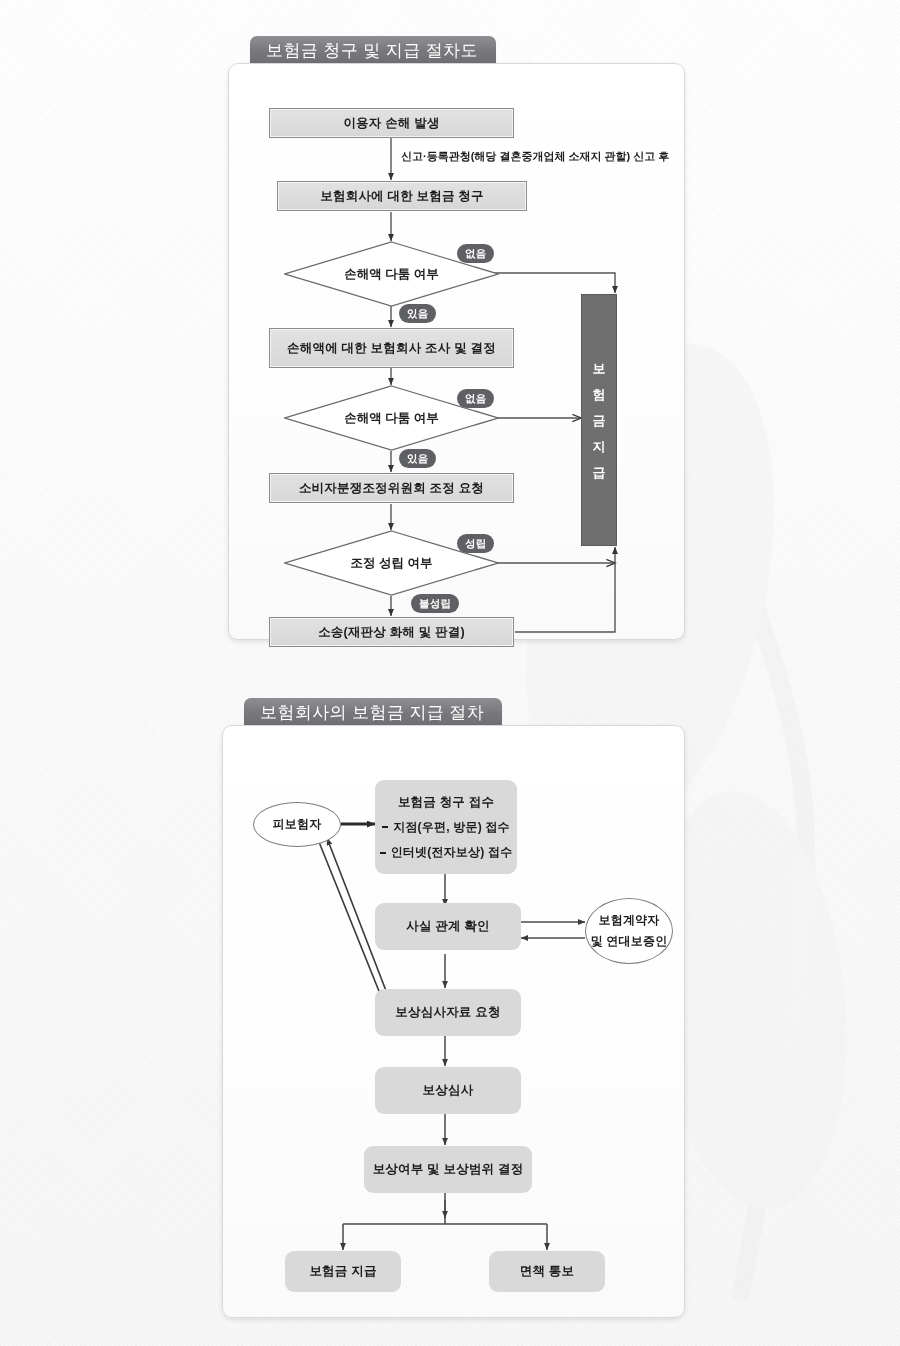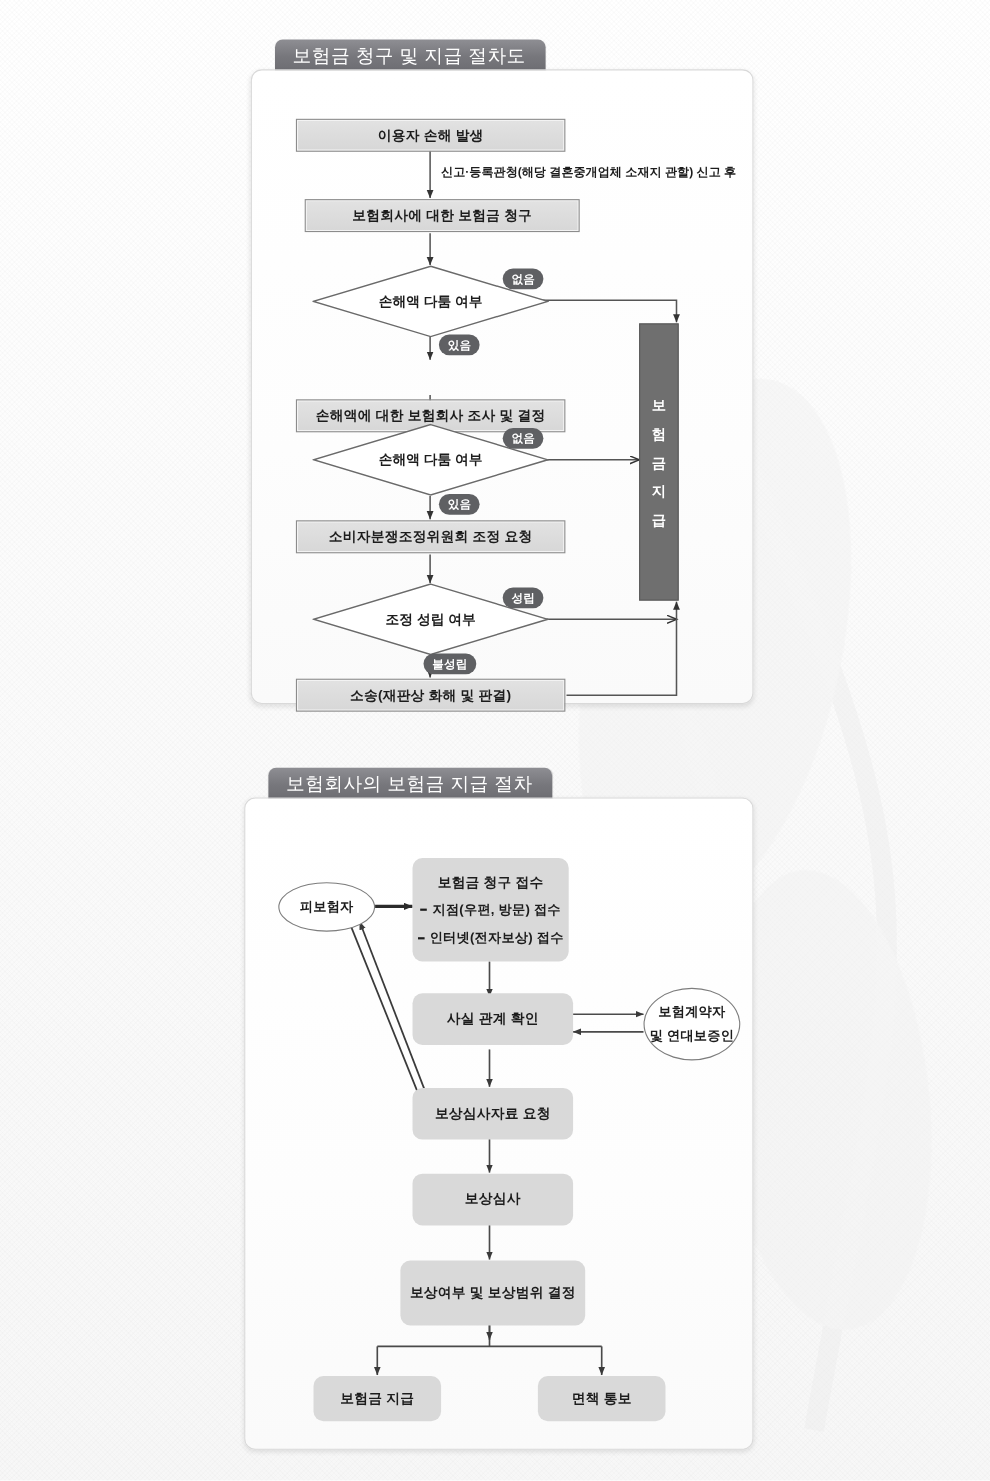--- a/index.html
+++ b/index.html
@@ -252,21 +252,21 @@
 
     <div class="node box-sq" style="left:48px; top:117px; width:250px; height:30px;">보험회사에 대한 보험금 청구</div>
 
     <div class="diamond-wrap" style="left:55px; top:177px; width:215px; height:66px;">
       <svg viewBox="0 0 215 66" preserveAspectRatio="none">
         <polygon points="107.5,1 214,33 107.5,65 1,33" fill="#ffffff" stroke="#6a6a6a" stroke-width="1.3"></polygon>
       </svg>
       <div class="diamond-label">손해액 다툼 여부</div>
     </div>
 
-    <div class="node box-sq" style="left:40px; top:264px; width:245px; height:30px;margin-top:35px;">손해액에 대한 보험회사 조사 및 결정</div>
+    <div class="node box-sq" style="left:40px; top:264px; width:245px; height:40px;">손해액에 대한 보험회사 조사 및 결정</div>
 
     <div class="diamond-wrap" style="left:55px; top:321px; width:215px; height:66px;">
       <svg viewBox="0 0 215 66" preserveAspectRatio="none">
         <polygon points="107.5,1 214,33 107.5,65 1,33" fill="#ffffff" stroke="#6a6a6a" stroke-width="1.3"></polygon>
       </svg>
       <div class="diamond-label">손해액 다툼 여부</div>
     </div>
 
     <div class="node box-sq" style="left:40px; top:409px; width:245px; height:30px;">소비자분쟁조정위원회 조정 요청</div>
 
@@ -287,21 +287,21 @@
       <span>급</span>
     </div>
 
     <div class="pill" style="left:228px; top:180px;">없음</div>
     <div class="pill" style="left:170px; top:240px;">있음</div>
 
     <div class="pill" style="left:228px; top:325px;">없음</div>
     <div class="pill" style="left:170px; top:385px;">있음</div>
 
     <div class="pill" style="left:228px; top:470px;">성립</div>
-    <div class="pill" style="left:156px; top:530px;">불성립</div>
+    <div class="pill" style="left:182px; top:530px;">불성립</div>
 
   </div>
 </div>
 
 <div class="panel-wrap" style="left:222px; top:698px; width:463px; height:620px;">
 
   <div class="panel-tab">보험회사의 보험금 지급 절차</div>
 
   <div class="panel-body">
 
@@ -360,20 +360,20 @@
 
     <div class="node ellipse ellipse-stack" style="left:362px; top:172px; width:88px; height:66px;">
       <div>보험계약자</div>
       <div>및 연대보증인</div>
     </div>
 
     <div class="node box-rd" style="left:152px; top:263px; width:146px; height:47px;">보상심사자료 요청</div>
 
     <div class="node box-rd" style="left:152px; top:341px; width:146px; height:47px;">보상심사</div>
 
-    <div class="node box-rd" style="left:141px; top:420px; width:168px; height:59px;">보상여부 및 보상범위 결정</div>
+    <div class="node box-rd" style="left:141px; top:420px; width:168px; height:47px;">보상여부 및 보상범위 결정</div>
 
     <div class="node box-rd" style="left:62px; top:525px; width:116px; height:41px;">보험금 지급</div>
 
     <div class="node box-rd" style="left:266px; top:525px; width:116px; height:41px;">면책 통보</div>
 
   </div>
 </div>
 
 </body></html>

